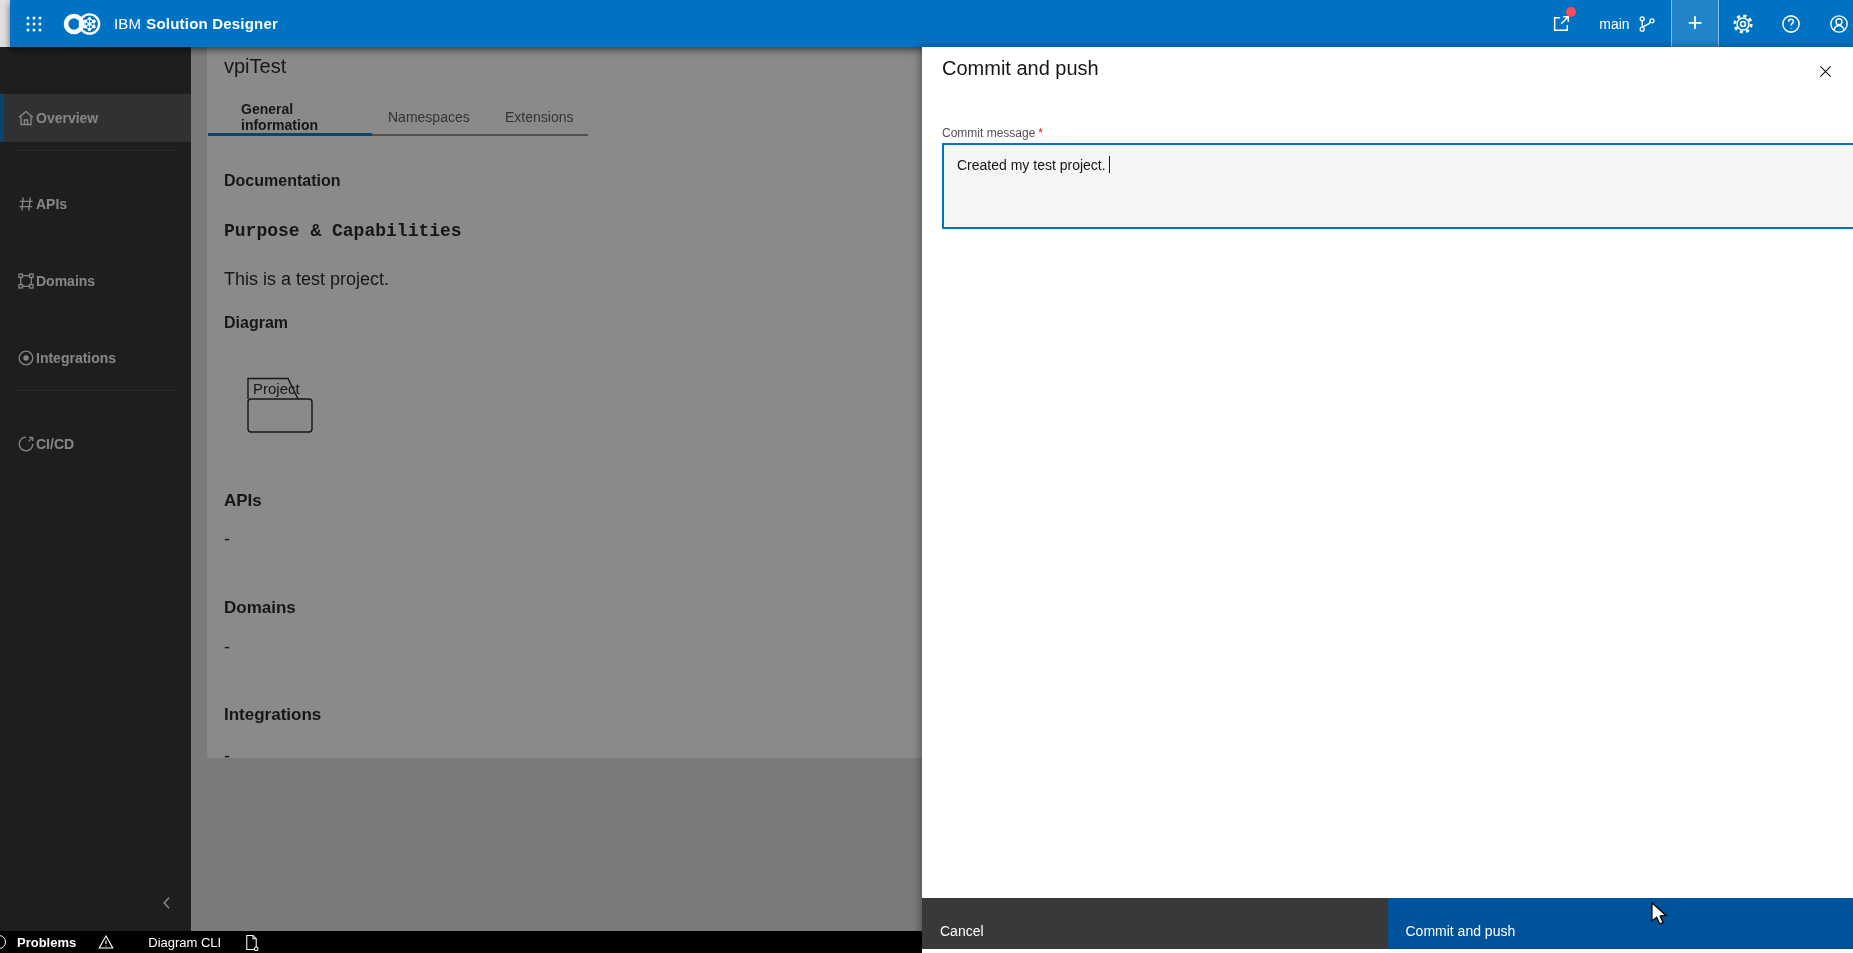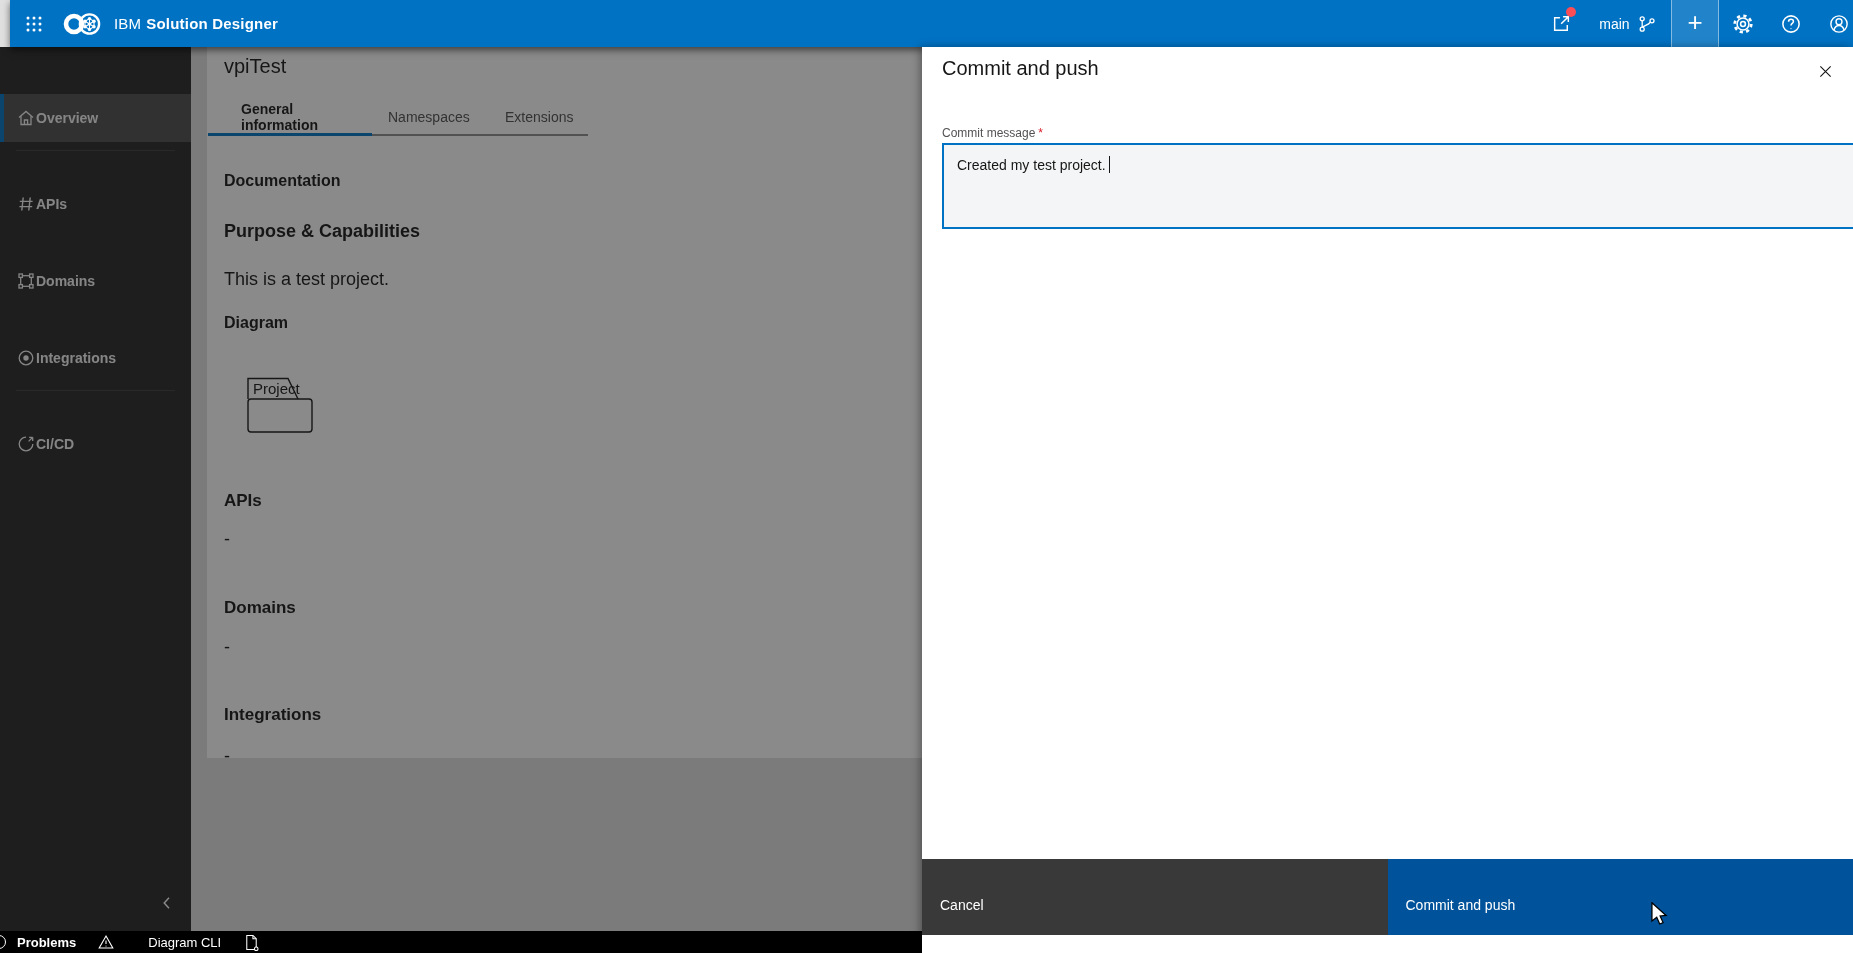--- a/index.html
+++ b/index.html
@@ -62,21 +62,21 @@
            box-shadow:-2px 0 8px rgba(0,0,0,0.35); }
   .panel-title { position:absolute; left:20px; top:10px; font-size:20px; color:#161616; font-weight:400; }
   .panel-close { position:absolute; right:12px; top:8px; width:32px; height:32px; display:flex; align-items:center; justify-content:center; cursor:pointer; }
   .field-label { position:absolute; left:20px; top:79px; font-size:12px; color:#525252; }
   .field-label .req { color:#da1e28; margin-left:3px; }
   .textarea { position:absolute; left:20px; top:96px; width:1084px; height:86px; background:#f4f5f6;
               border:2px solid #0072c3; cursor:text; }
   .textarea .txt { position:absolute; left:13px; top:11px; font-size:14px; color:#161616; }
   .caret { display:inline-block; width:1px; height:17px; background:#161616; margin-left:3px; vertical-align:text-bottom; }
   .grip { position:absolute; right:1px; bottom:1px; }
-  .panel-actions { position:absolute; left:0; bottom:18px; width:100%; height:76px; display:flex; }
+  .panel-actions { position:absolute; left:0; bottom:4px; width:100%; height:51px; display:flex; }
   .btn { flex:1; border:none; text-align:left; color:#fff; font-size:14px; padding:15px 0 0 18px;
          font-family:inherit; cursor:pointer; display:block; }
   .btn.secondary { background:#393939; }
   .btn.primary { background:#00539a; }
 
   .mouse-cursor { position:absolute; left:726px; top:855px; z-index:20; pointer-events:none; }
 
   svg { display:block; }
 </style>
 </head>
@@ -218,21 +218,21 @@
   <div class="main-bg">
     <div class="card">
       <div class="page-title">vpiTest</div>
       <div class="tabs">
         <div class="tab t0 selected">General information</div>
         <div class="tab t1">Namespaces</div>
         <div class="tab t2">Extensions</div>
       </div>
 
       <div class="sec-h" style="top:125px;">Documentation</div>
-      <div class="sec-h lg" style="top:174px;">Purpose &amp; Capabilities</div>
+      <div class="sec-h lg" style="top:174px;font-family:Liberation Mono, monospace;">Purpose &amp; Capabilities</div>
       <div class="sec-t" style="top:222px;">This is a test project.</div>
 
       <div class="sec-h" style="top:267px;">Diagram</div>
       <div class="diagram-node">
         <svg width="68" height="57" viewBox="0 0 68 57" fill="none" stroke="#161616" stroke-width="1.4">
           <rect x="1" y="22" width="64" height="33" rx="3" fill="none"></rect>
           <path d="M1 22 V1.5 H41 L51 22" fill="none"></path>
           <text x="6" y="17" font-size="15" fill="#161616" stroke="none" font-family="Liberation Sans, sans-serif">Project</text>
         </svg>
       </div>

